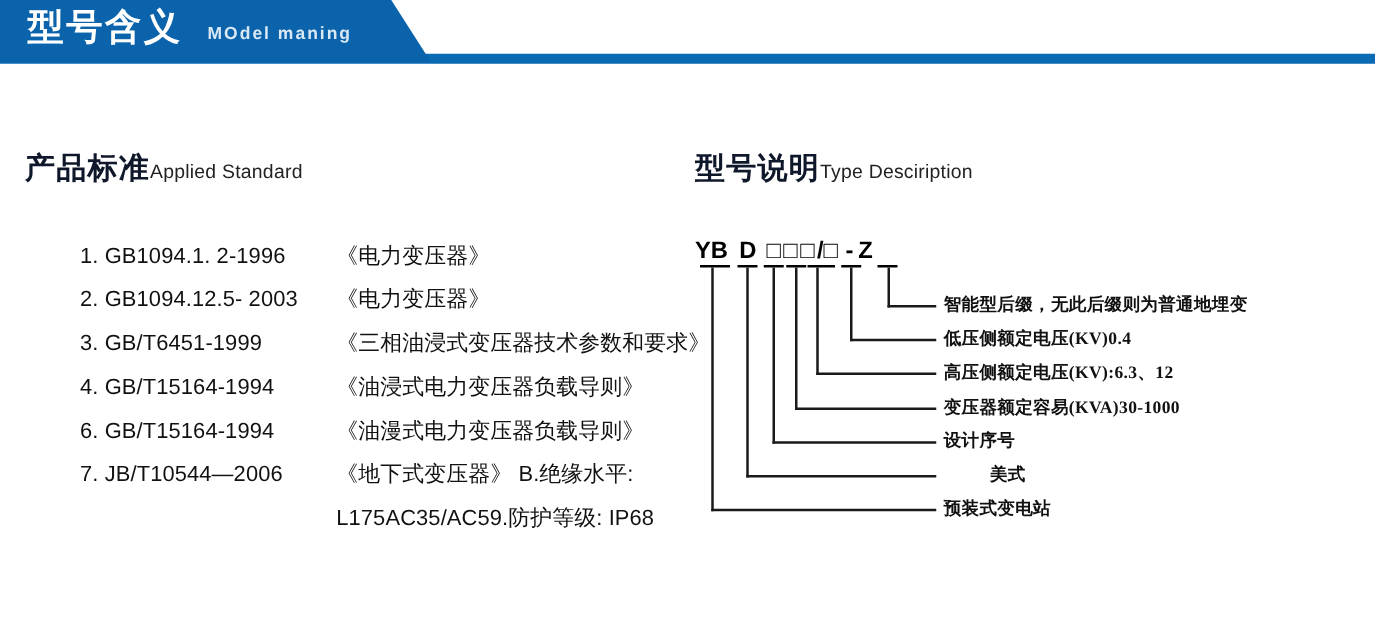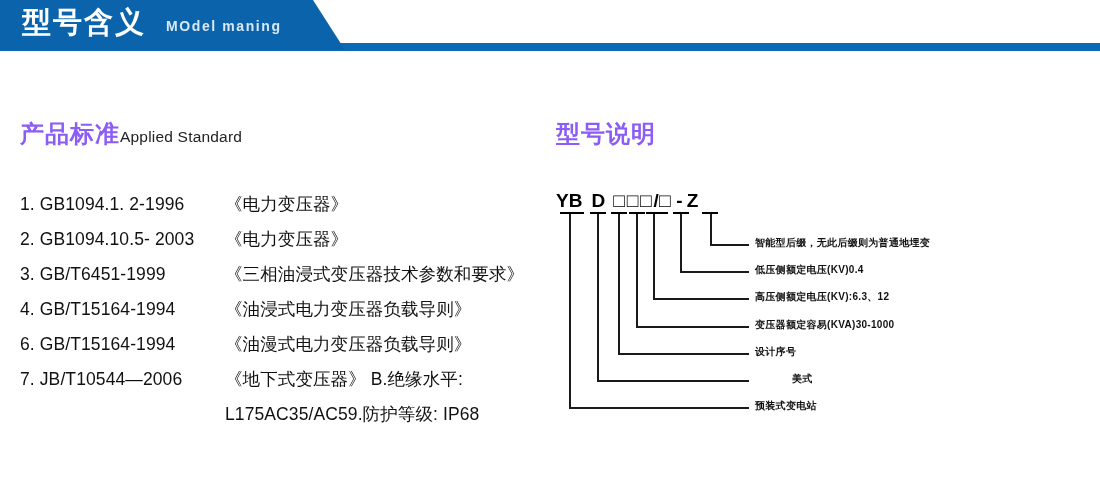--- a/index.html
+++ b/index.html
@@ -63,21 +63,21 @@
   
   .sec-head {
     position: absolute;
     display: flex;
     align-items: baseline;
     white-space: nowrap;
   }
   .sec-head-cn {
     font-size: 24px;
     font-weight: bold;
-    color: #8b5cf6;
+    color: #0f172a;
     letter-spacing: 1px;
     text-align: center;
   }
   .sec-head-en {
     font-size: 15.5px;
     font-weight: normal;
     color: #222222;
     letter-spacing: 0.2px;
   }
   #head-standard { left: 20px; top: 118px; }
@@ -90,20 +90,21 @@
     top: 192px;
     width: 530px;
   }
   .std-row {
     display: flex;
     align-items: baseline;
     height: 35px;
     font-size: 17.5px;
     color: #111111;
     white-space: nowrap;
+    margin-left: 44px;
   }
   .std-code {
     width: 205px;
     flex: 0 0 205px;
     letter-spacing: 0.1px;
   }
   .std-name {
     letter-spacing: 0.1px;
   }
   .std-row.continued .std-code { visibility: hidden; }
@@ -135,26 +136,27 @@
     box-sizing: border-box;
   }
   .underbar {
     position: absolute;
     height: 2px;
     background: #000;
   }
 
   .label {
     position: absolute;
-    font-size: 10px;
+    font-size: 14px;
     font-weight: bold;
     color: #111111;
     white-space: nowrap;
     letter-spacing: 0.3px;
     line-height: 1;
+    font-family: Liberation Serif, serif;
   }
 </style>
 </head>
 <body>
 
 <div class="banner">
   <div class="banner-rule"></div>
   <div class="banner-shape"></div>
   <div class="banner-inner">
     <div class="banner-title-cn">型号含义</div>
@@ -162,29 +164,30 @@
   </div>
 </div>
 
 <div class="sec-head" id="head-standard">
   <div class="sec-head-cn">产品标准</div>
   <div class="sec-head-en">Applied Standard</div>
 </div>
 
 <div class="sec-head" id="head-type">
   <div class="sec-head-cn">型号说明</div>
+  <div class="sec-head-en">Type Desciription</div>
 </div>
 
 <div class="std-list" id="standards-list">
     <div class="std-row">
       <div class="std-code">1. GB1094.1. 2-1996</div>
       <div class="std-name">《电力变压器》</div>
     </div>
     <div class="std-row">
-      <div class="std-code">2. GB1094.10.5- 2003</div>
+      <div class="std-code">2. GB1094.12.5- 2003</div>
       <div class="std-name">《电力变压器》</div>
     </div>
     <div class="std-row">
       <div class="std-code">3. GB/T6451-1999</div>
       <div class="std-name">《三相油浸式变压器技术参数和要求》</div>
     </div>
     <div class="std-row">
       <div class="std-code">4. GB/T15164-1994</div>
       <div class="std-name">《油浸式电力变压器负载导则》</div>
     </div>

